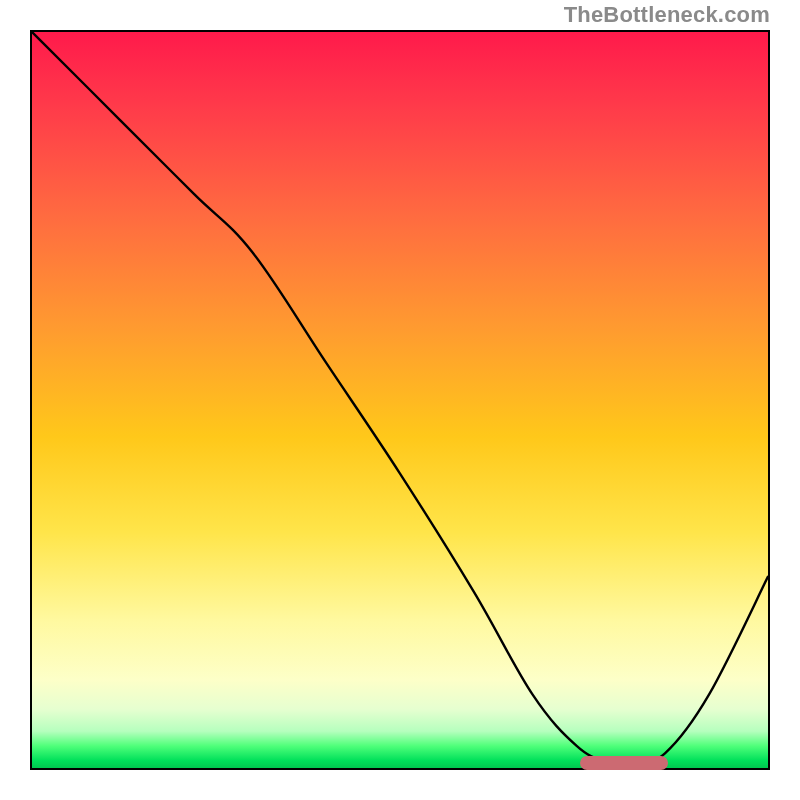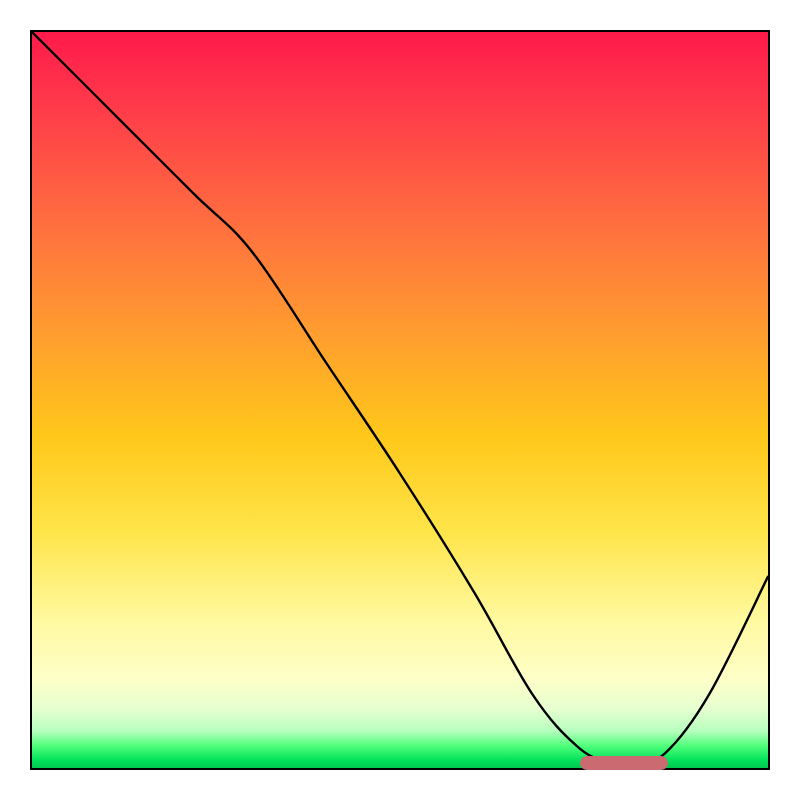--- a/index.html
+++ b/index.html
@@ -69,20 +69,21 @@
     font-weight: 700;
     color: #8a8a8a;
     letter-spacing: 0.2px;
   }
 </style>
 </head>
 <body>
 
 <div class="stage">
 
+  <div class="attribution">TheBottleneck.com</div>
 
   <div class="plot-area">
 
     <svg class="curve" viewBox="0 0 740 740" preserveAspectRatio="none">
       <path fill="none" stroke="#000" stroke-width="2.4" stroke-linejoin="round" stroke-linecap="round" d="M 0 0 C 15.983999999999998 15.983999999999991, 59.495999999999995 59.49599999999997, 88.8 88.79999999999995 C 118.104 118.10399999999994, 138.824 138.82399999999996, 162.8 162.79999999999995 C 186.776 186.77599999999995, 198.024 191.364, 222 222 C 245.976 252.636, 269.36 293.03999999999996, 296 332.99999999999994 C 322.64 372.9599999999999, 343.36 402.70799999999997, 370 444 C 396.64 485.29200000000003, 420.024 522.4399999999999, 444 562.4 C 467.976 602.36, 484.552 638.028, 503.20000000000005 666 C 521.8480000000001 693.972, 534.28 705.8119999999999, 547.6 717.8 C 560.9200000000001 729.788, 566.5440000000001 729.936, 577.2 732.6 C 587.856 735.264, 596.144 733.932, 606.8 732.6 C 617.4559999999999 731.268, 623.0799999999999 737.1880000000001, 636.4 725.2 C 649.72 713.212, 662.152 697.968, 680.8000000000001 666 C 699.4480000000001 634.032, 729.344 568.912, 740 547.6"></path>
     </svg>
 
     <div class="marker" style="left: 547.6px; width: 88.8px; top: 724.12px; background: rgb(204, 106, 114);"></div>
   </div>
 

